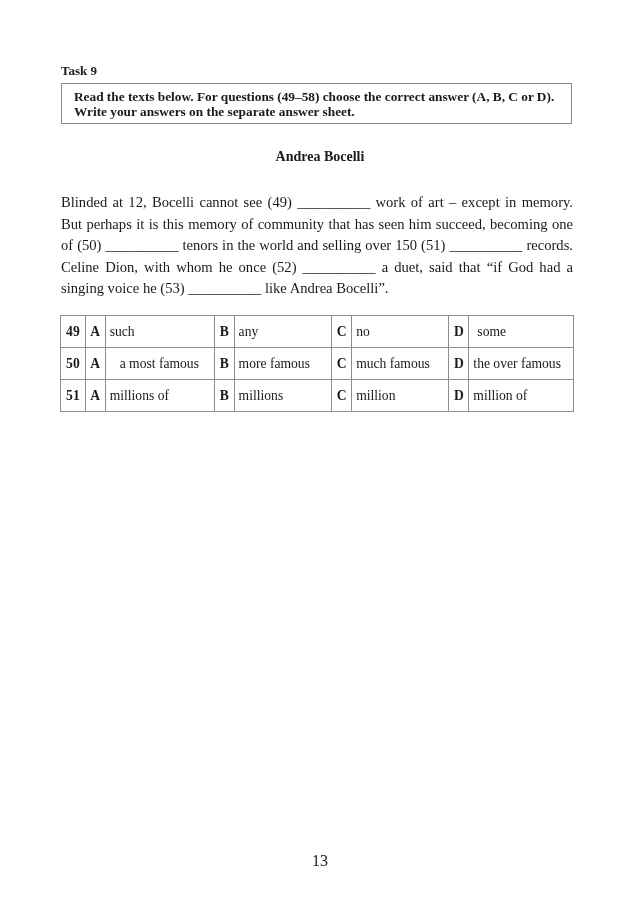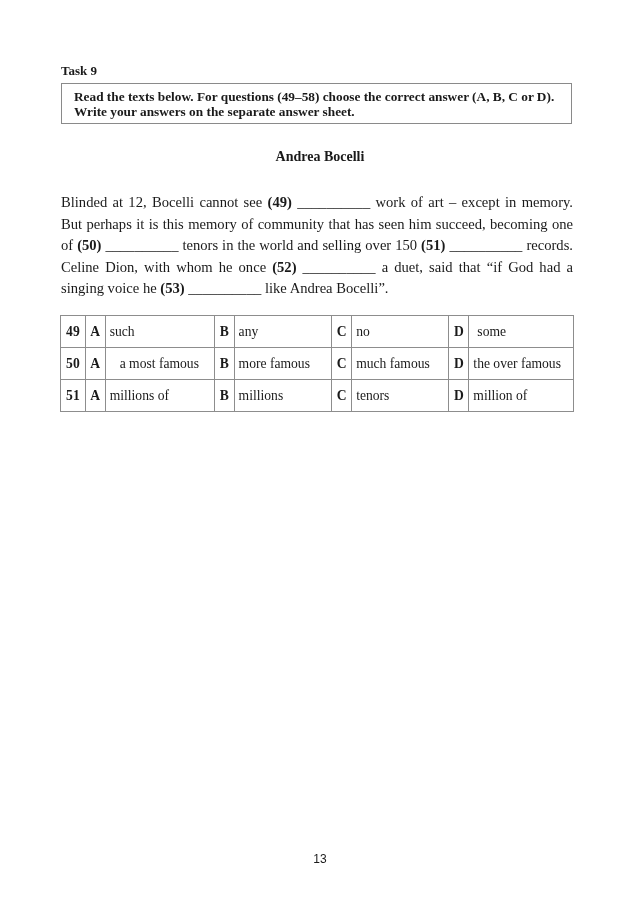--- a/index.html
+++ b/index.html
@@ -18,34 +18,34 @@
       font-weight: bold; font-size: 13.3px; line-height: 15px;
     }
     .article-title {
       position: absolute; left: 0; width: 640px; top: 149px; text-align: center;
       font-weight: bold; font-size: 14px;
     }
     .passage {
       position: absolute; left: 61px; top: 192px; width: 512px;
       font-size: 14.6px; line-height: 21.6px; text-align: justify;
     }
-    .passage b { font-weight: bold; }
+    .passage b { font-weight: normal; }
     table.options {
       position: absolute; left: 60px; top: 315px; width: 514px;
       border-collapse: collapse; font-size: 13.6px;
     }
     table.options td {
       border: 1.3px solid #8d8d8d; height: 31px; padding: 0 4px; vertical-align: middle;
     }
     td.qnum { width: 16px; font-weight: bold; text-align: center; }
     td.letter { width: 11px; font-weight: bold; text-align: center; padding: 0 3px; }
     td.opt { text-align: left; padding-left: 4px; }
     .page-num {
       position: absolute; left: 0; width: 640px; top: 852px; text-align: center;
-      font-family: Liberation Sans, sans-serif; font-size: 12px;
+      font-family: Liberation Serif, serif; font-size: 16px;
     }
   </style>
 </head>
 <body>
 
 <div class="task-title">Task 9</div>
 
 <div class="instr-box">
   <span>Read the texts below. For questions (49–58) choose the correct answer (A, B, C or D). Write your answers on the separate answer sheet.</span>
 </div>
@@ -78,20 +78,20 @@
         <td class="letter">D</td>
         <td class="opt" style="width: 97px;">the over famous</td>
       </tr>
       <tr>
         <td class="qnum">51</td>
         <td class="letter">A</td>
         <td class="opt" style="width: 95px;">millions of</td>
         <td class="letter">B</td>
         <td class="opt" style="width: 93px;">millions</td>
         <td class="letter">C</td>
-        <td class="opt" style="width: 93px;">tenors</td>
+        <td class="opt" style="width: 93px;">million</td>
         <td class="letter">D</td>
         <td class="opt" style="width: 97px;">million of</td>
       </tr>
     </tbody>
 </table>
 
 <div class="page-num">13</div>
 
 </body></html>

